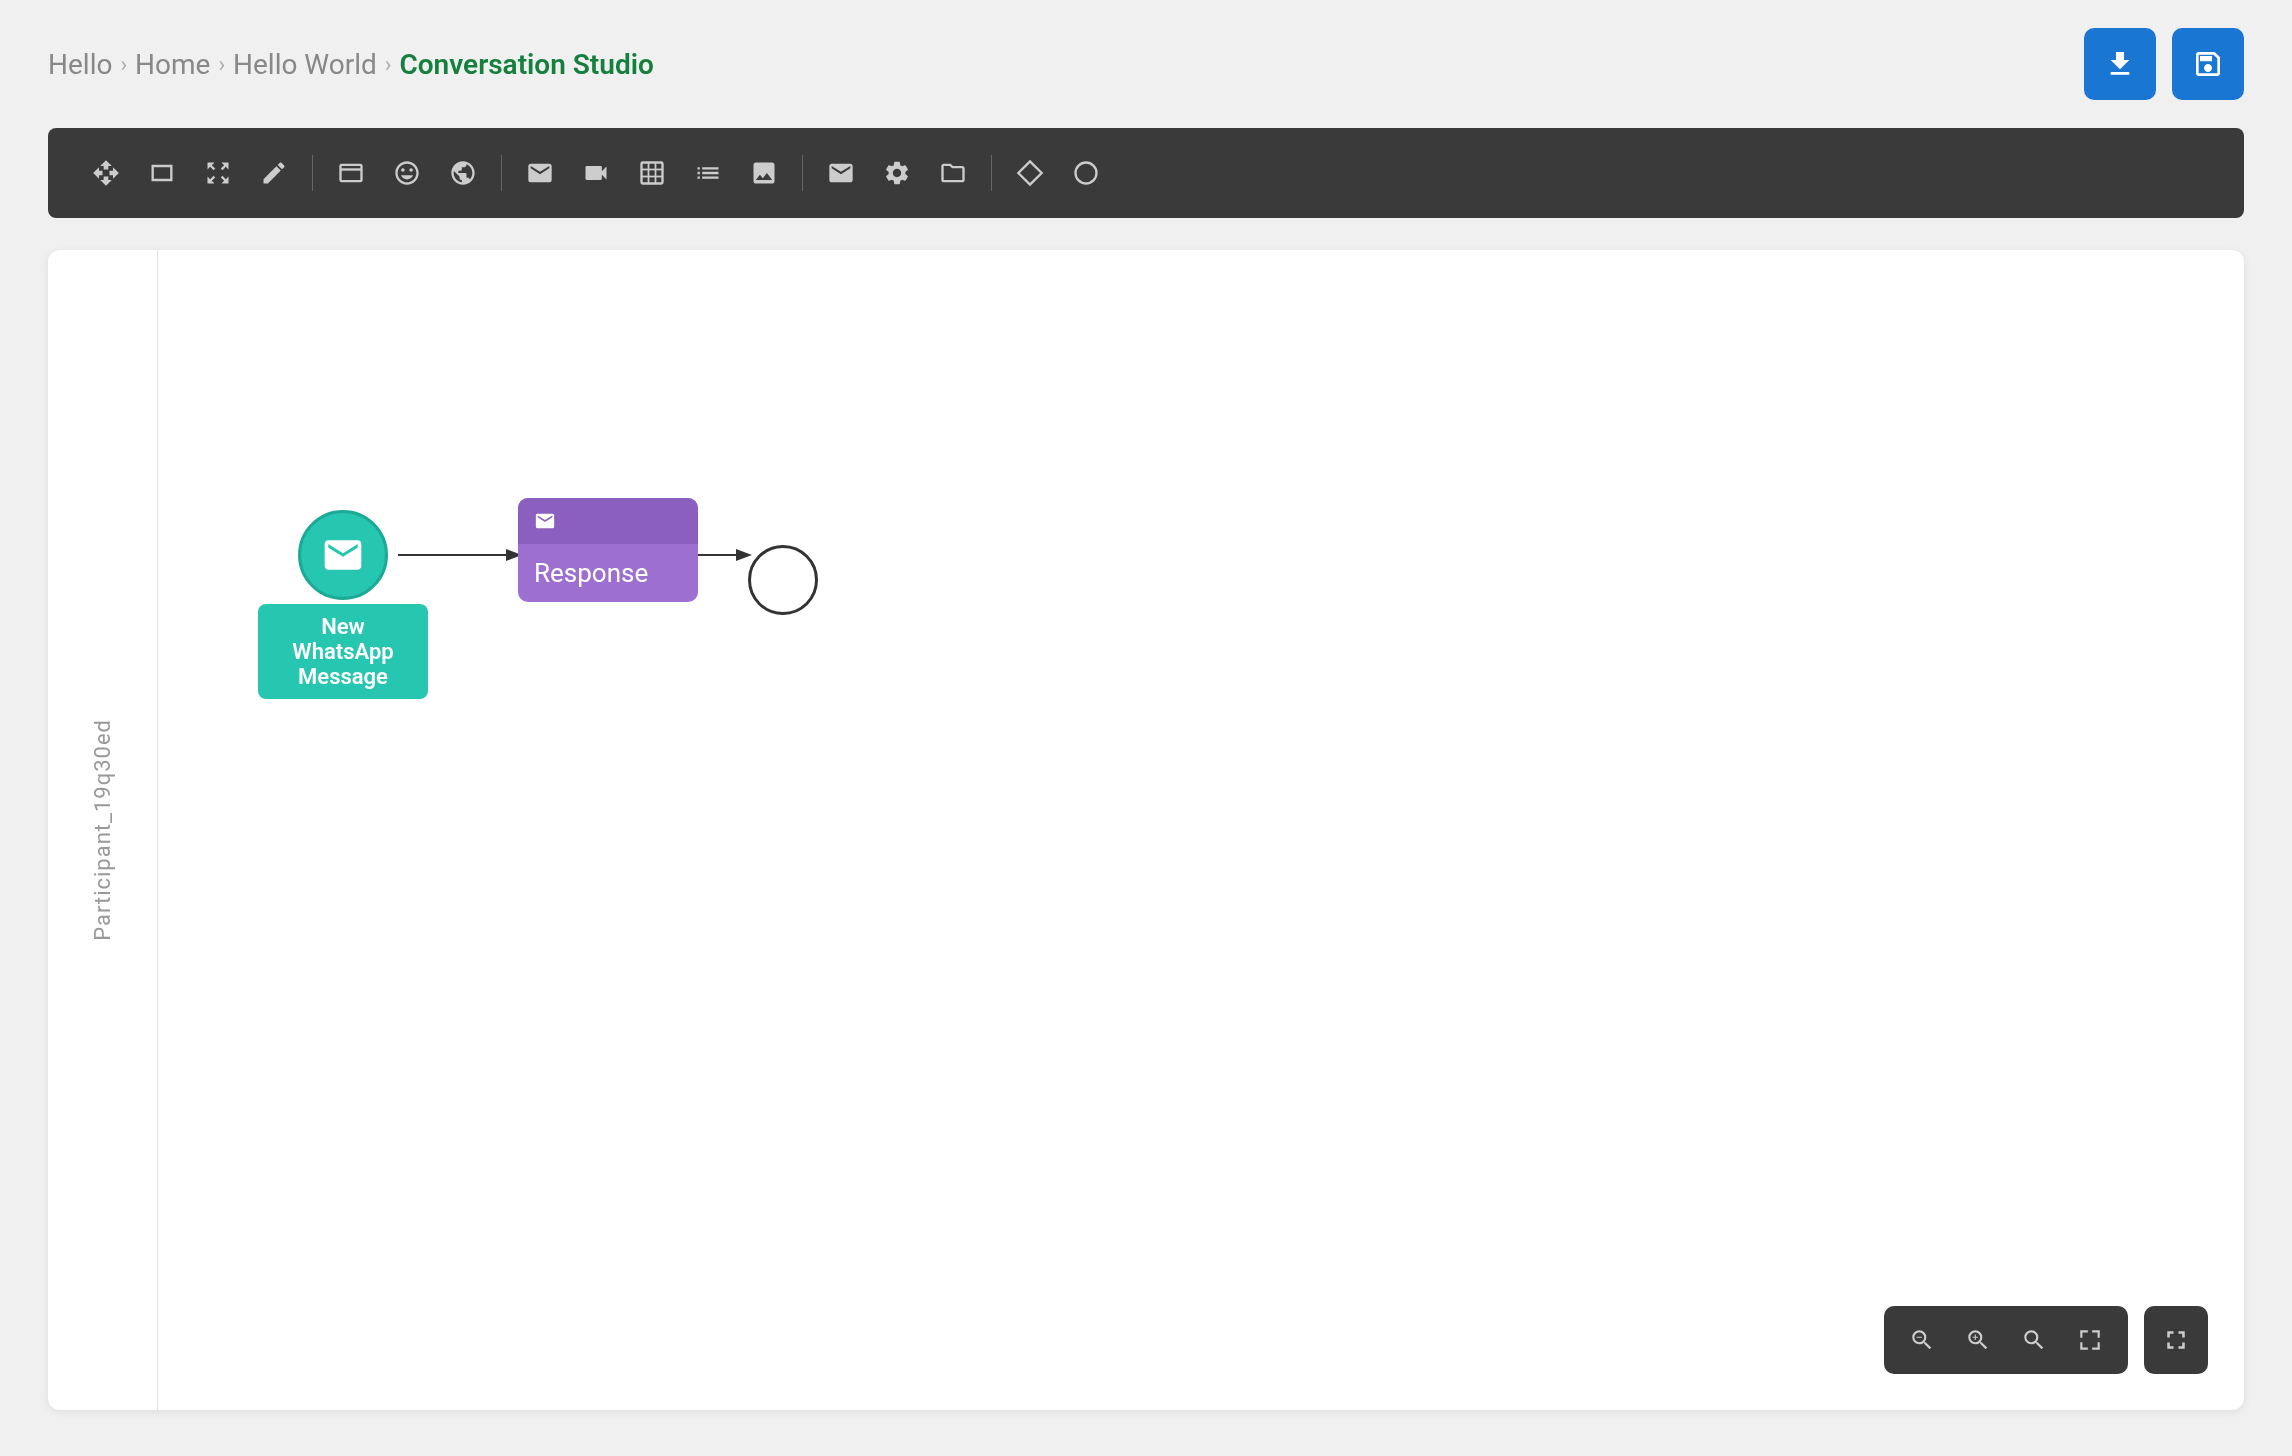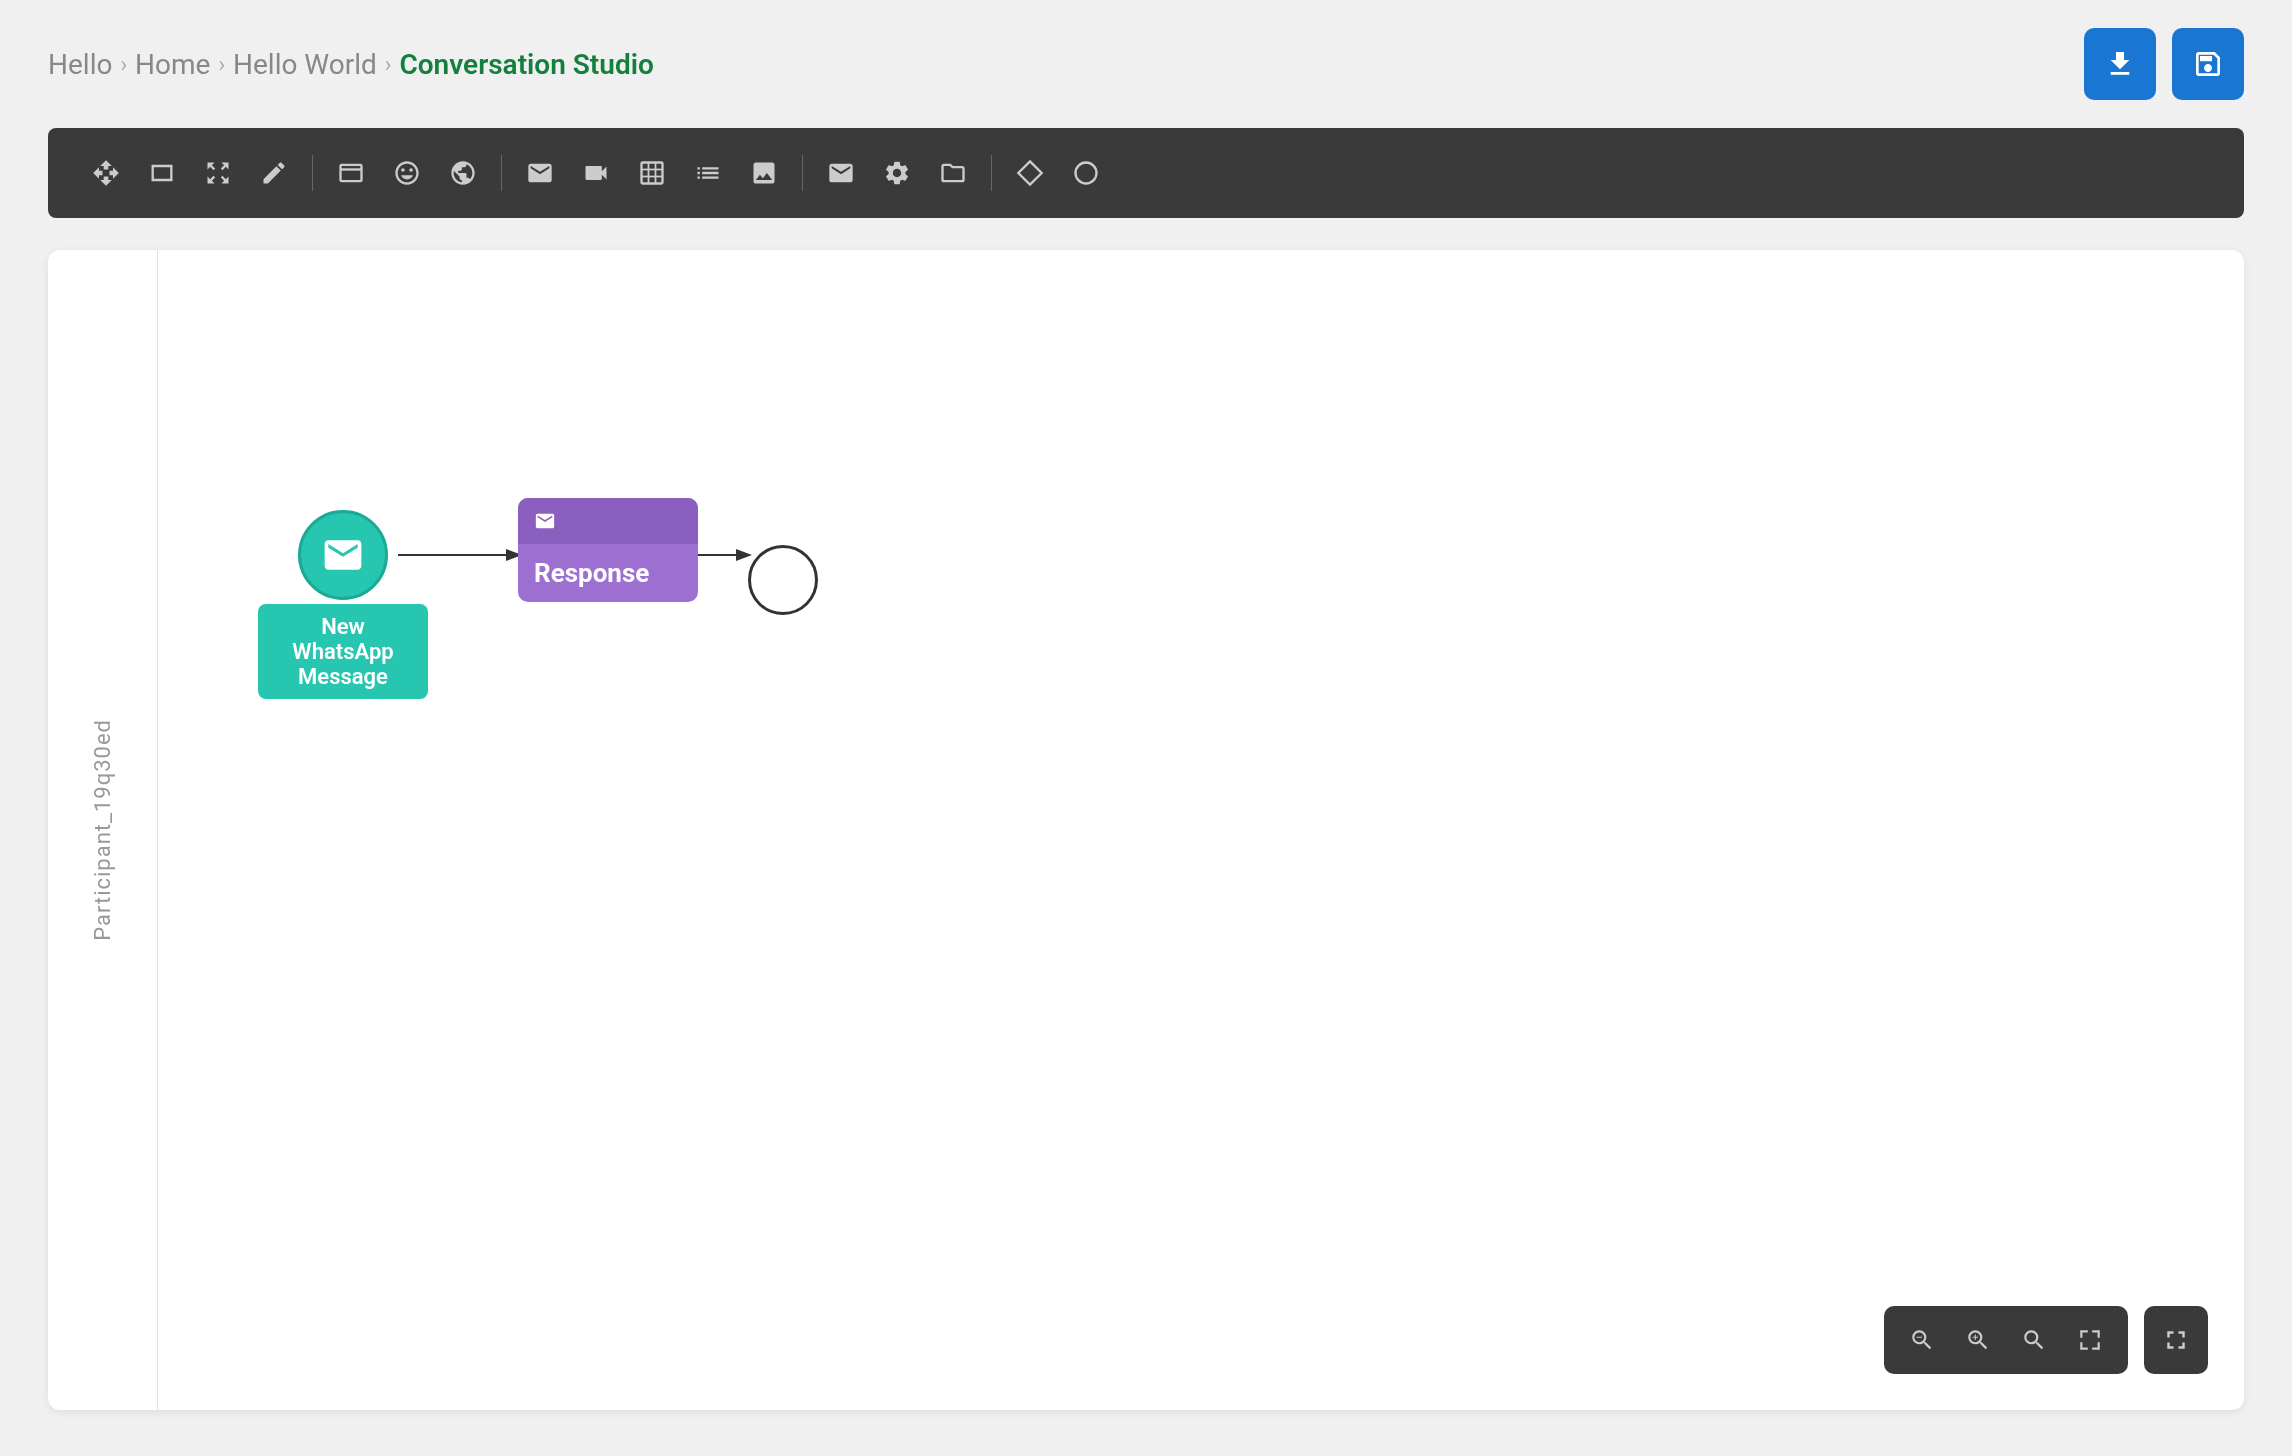--- a/index.html
+++ b/index.html
@@ -174,21 +174,21 @@
       background: #8B5FC0;
       padding: 12px 16px;
       display: flex;
       align-items: center;
       gap: 10px;
       font-size: 22px;
     }
     .node-response-body {
       padding: 14px 16px;
       font-size: 26px;
-      font-weight: 700;
+      font-weight: 400;
     }
 
     
     .node-end {
       position: absolute;
       left: 590px;
       top: 295px;
       width: 70px;
       height: 70px;
       border-radius: 50%;

